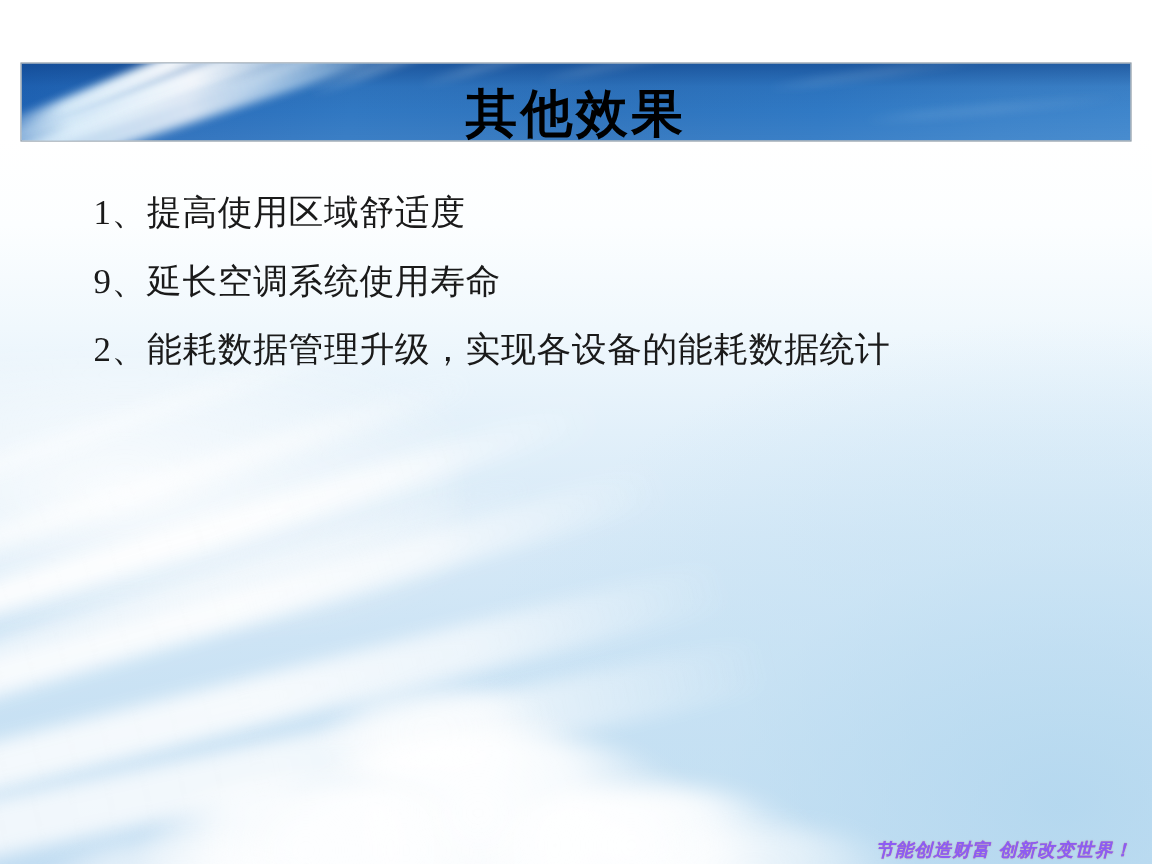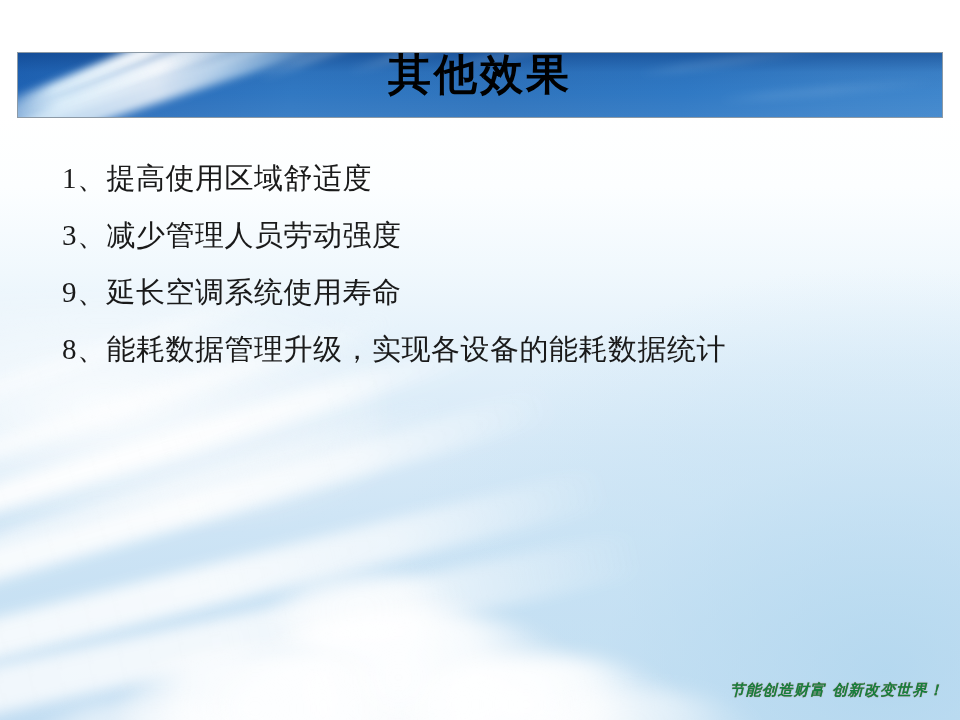--- a/index.html
+++ b/index.html
@@ -112,21 +112,21 @@
     overflow: hidden;
     background: linear-gradient(100deg,
         #1f63b4 0%,
         #2a6ebb 14%,
         #3178c2 30%,
         #2f74bd 52%,
         #3079c4 72%,
         #3b82c9 88%,
         #3f86cc 100%);
     display: flex;
-    align-items: flex-start;
+    align-items: flex-end;
     justify-content: center;
   }
   .banner-sky {
     position: absolute;
     inset: 0;
     background:
       linear-gradient(to bottom,
         rgba(12,60,130,0.55) 0%,
         rgba(12,60,130,0.10) 30%,
         rgba(255,255,255,0.00) 62%,
@@ -163,41 +163,41 @@
     font-weight: bold;
     font-size: 43px;
     letter-spacing: 3px;
     line-height: 1;
     white-space: nowrap;
   }
 
   
   #content-list {
     position: absolute;
-    left: 62px;
+    left: 78px;
     top: 150px;
     width: 830px;
     z-index: 5;
   }
   .list-item {
     color: #1a1a1a;
     font-family: "Liberation Serif", "DejaVu Serif", serif;
     font-size: 29px;
     line-height: 57px;
     white-space: nowrap;
     letter-spacing: 0.5px;
   }
 
   
   #footer-slogan {
     position: absolute;
     right: 16px;
-    bottom: 20px;
+    bottom: 2px;
     z-index: 6;
-    color: #15803d;
+    color: #8b5cf6;
     font-family: "DejaVu Sans", "Liberation Sans", sans-serif;
     font-size: 15px;
     font-weight: bold;
     font-style: italic;
     letter-spacing: 1px;
     white-space: nowrap;
     text-shadow: 0 0 1px rgba(200,0,0,0.5);
   }
 </style>
 </head>
@@ -235,20 +235,19 @@
     <div class="bstreak b4"></div>
     <div class="bstreak b3"></div>
     <div class="bstreak b1"></div>
     <div class="bstreak b2"></div>
     <div class="bstreak b7"></div>
     <div id="banner-title">其他效果</div>
   </div>
 
   <div id="content-list">
     <div class="list-item">1、提高使用区域舒适度</div>
-    <div class="list-item">3、减少管理人员劳动强度</div>
     <div class="list-item">9、延长空调系统使用寿命</div>
-    <div class="list-item">8、能耗数据管理升级，实现各设备的能耗数据统计</div>
+    <div class="list-item">2、能耗数据管理升级，实现各设备的能耗数据统计</div>
   </div>
 
   <div id="footer-slogan">节能创造财富 创新改变世界！</div>
 
 </div>
 
 </body></html>

